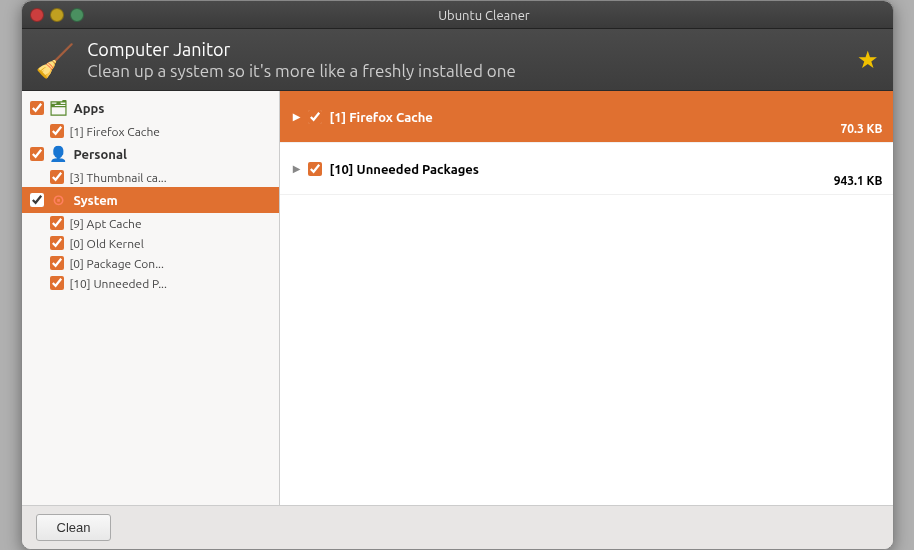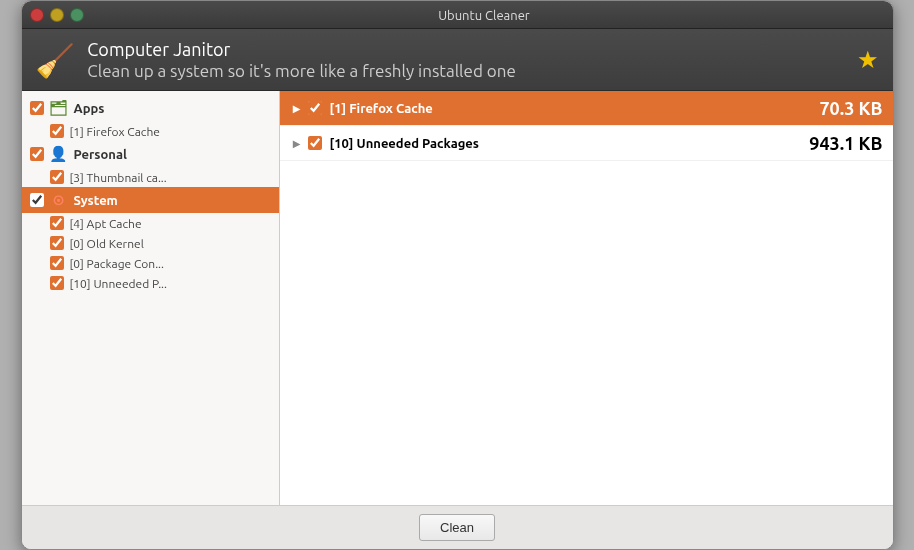--- a/index.html
+++ b/index.html
@@ -169,33 +169,34 @@
       margin-right: 8px;
       accent-color: #e07030;
       flex-shrink: 0;
     }
     .row-label {
       flex: 1;
       font-size: 13px;
       font-weight: bold;
     }
     .row-size {
-      font-size: 18px;
+      font-size: 12px;
       font-weight: bold;
       min-width: 80px;
       text-align: right;
+      margin-top: 24px;
     }
     
     .bottom-bar {
       height: 44px;
       background: #e8e6e5;
       border-top: 1px solid #ccc;
       display: flex;
       align-items: center;
-      justify-content: center;
+      justify-content: flex-start;
       padding: 0 14px;
     }
     .clean-btn {
       padding: 5px 20px;
       background: linear-gradient(to bottom, #f8f8f8, #e8e8e8);
       border: 1px solid #aaa;
       border-radius: 3px;
       font-size: 13px;
       cursor: pointer;
       color: #333;
@@ -257,21 +258,21 @@
         <span>[3] Thumbnail ca...</span>
       </div>
 
       <div class="sidebar-category active">
         <input type="checkbox" class="cb" checked="" style="">
         <span class="cat-icon icon-system" style="color:#ff8060;">⊙</span>
         <span>System</span>
       </div>
       <div class="sidebar-item">
         <input type="checkbox" class="cb" checked="" style="">
-        <span>[4] Apt Cache</span>
+        <span>[9] Apt Cache</span>
       </div>
       <div class="sidebar-item">
         <input type="checkbox" class="cb" checked="" style="">
         <span>[0] Old Kernel</span>
       </div>
       <div class="sidebar-item">
         <input type="checkbox" class="cb" checked="" style="">
         <span>[0] Package Con...</span>
       </div>
       <div class="sidebar-item">

